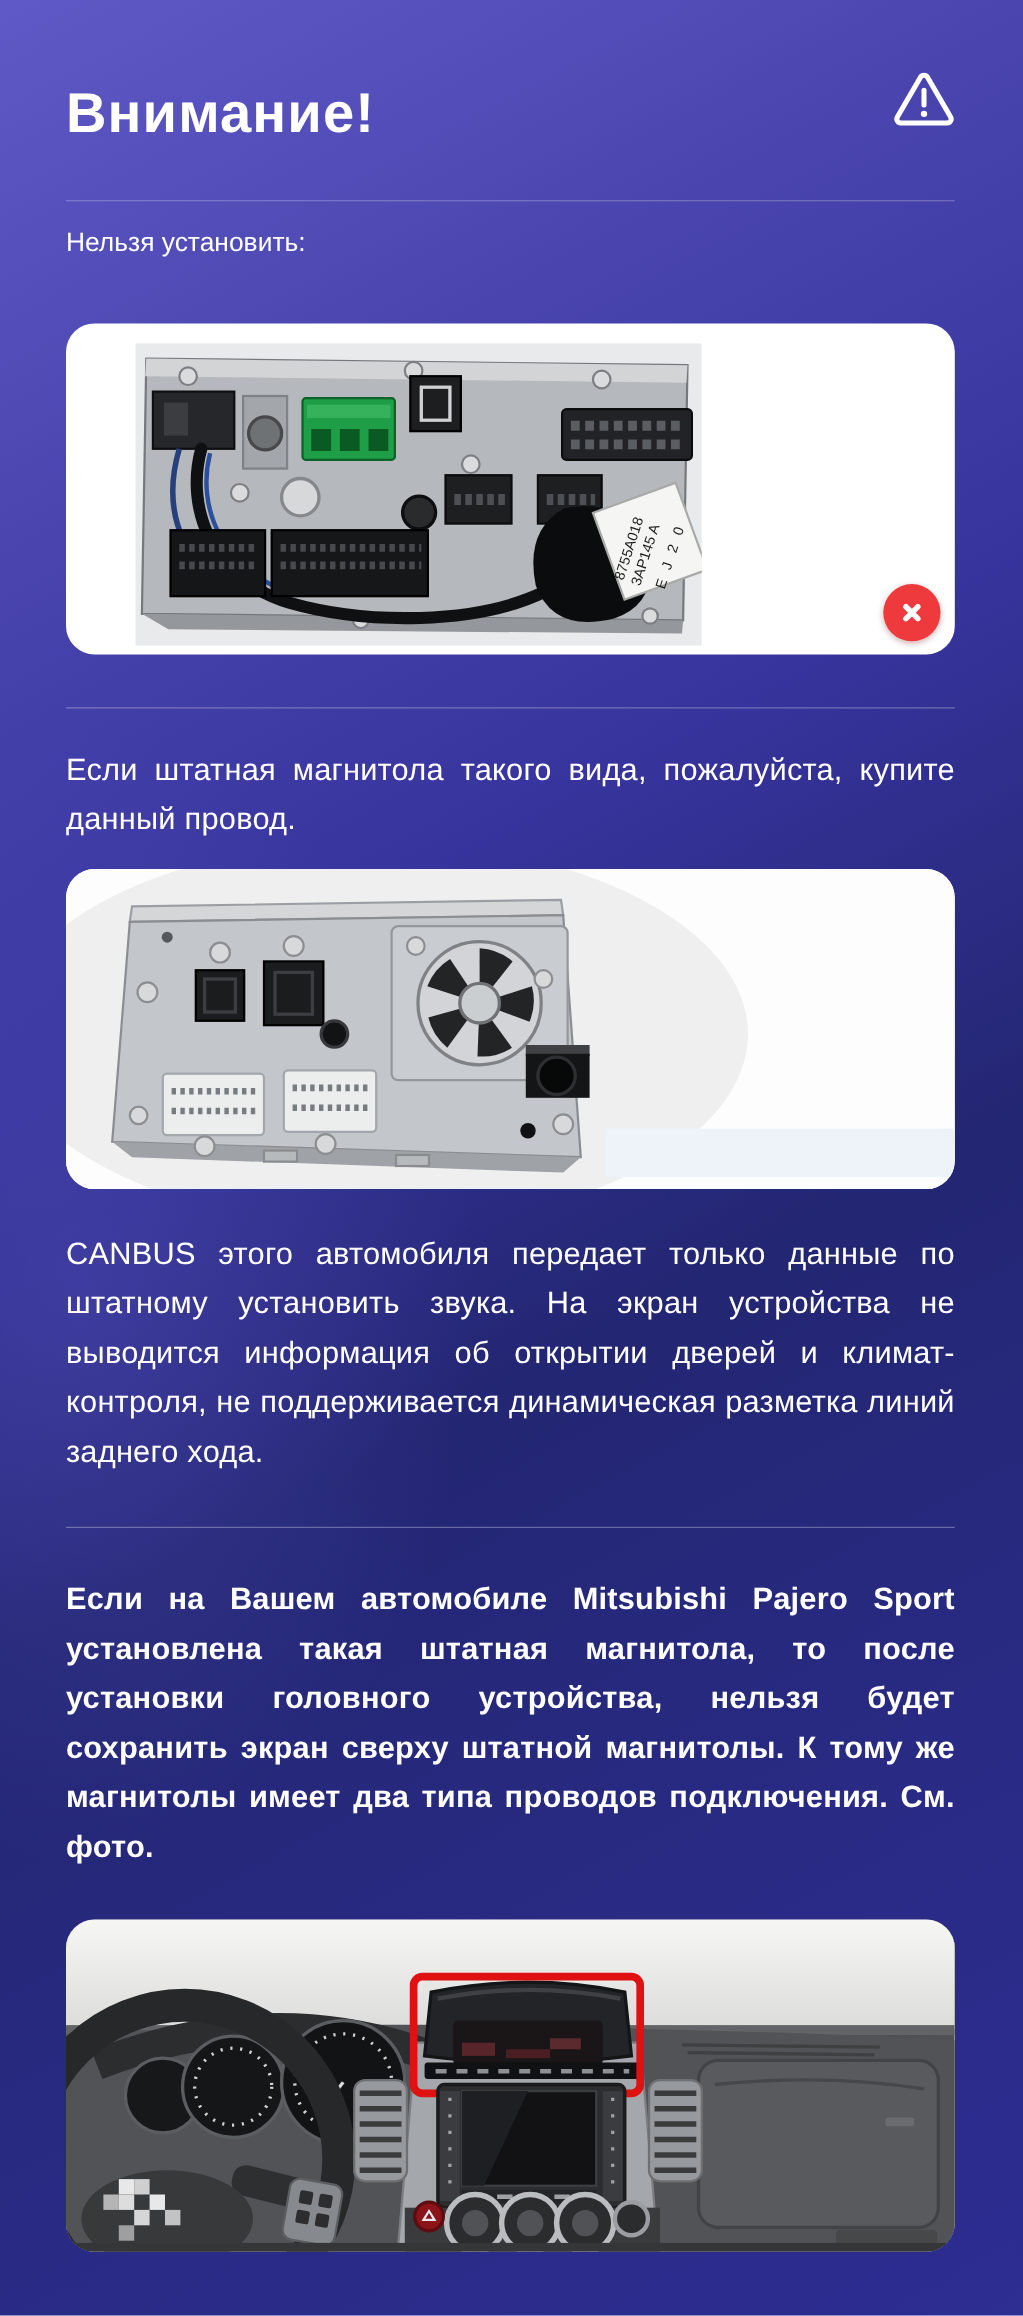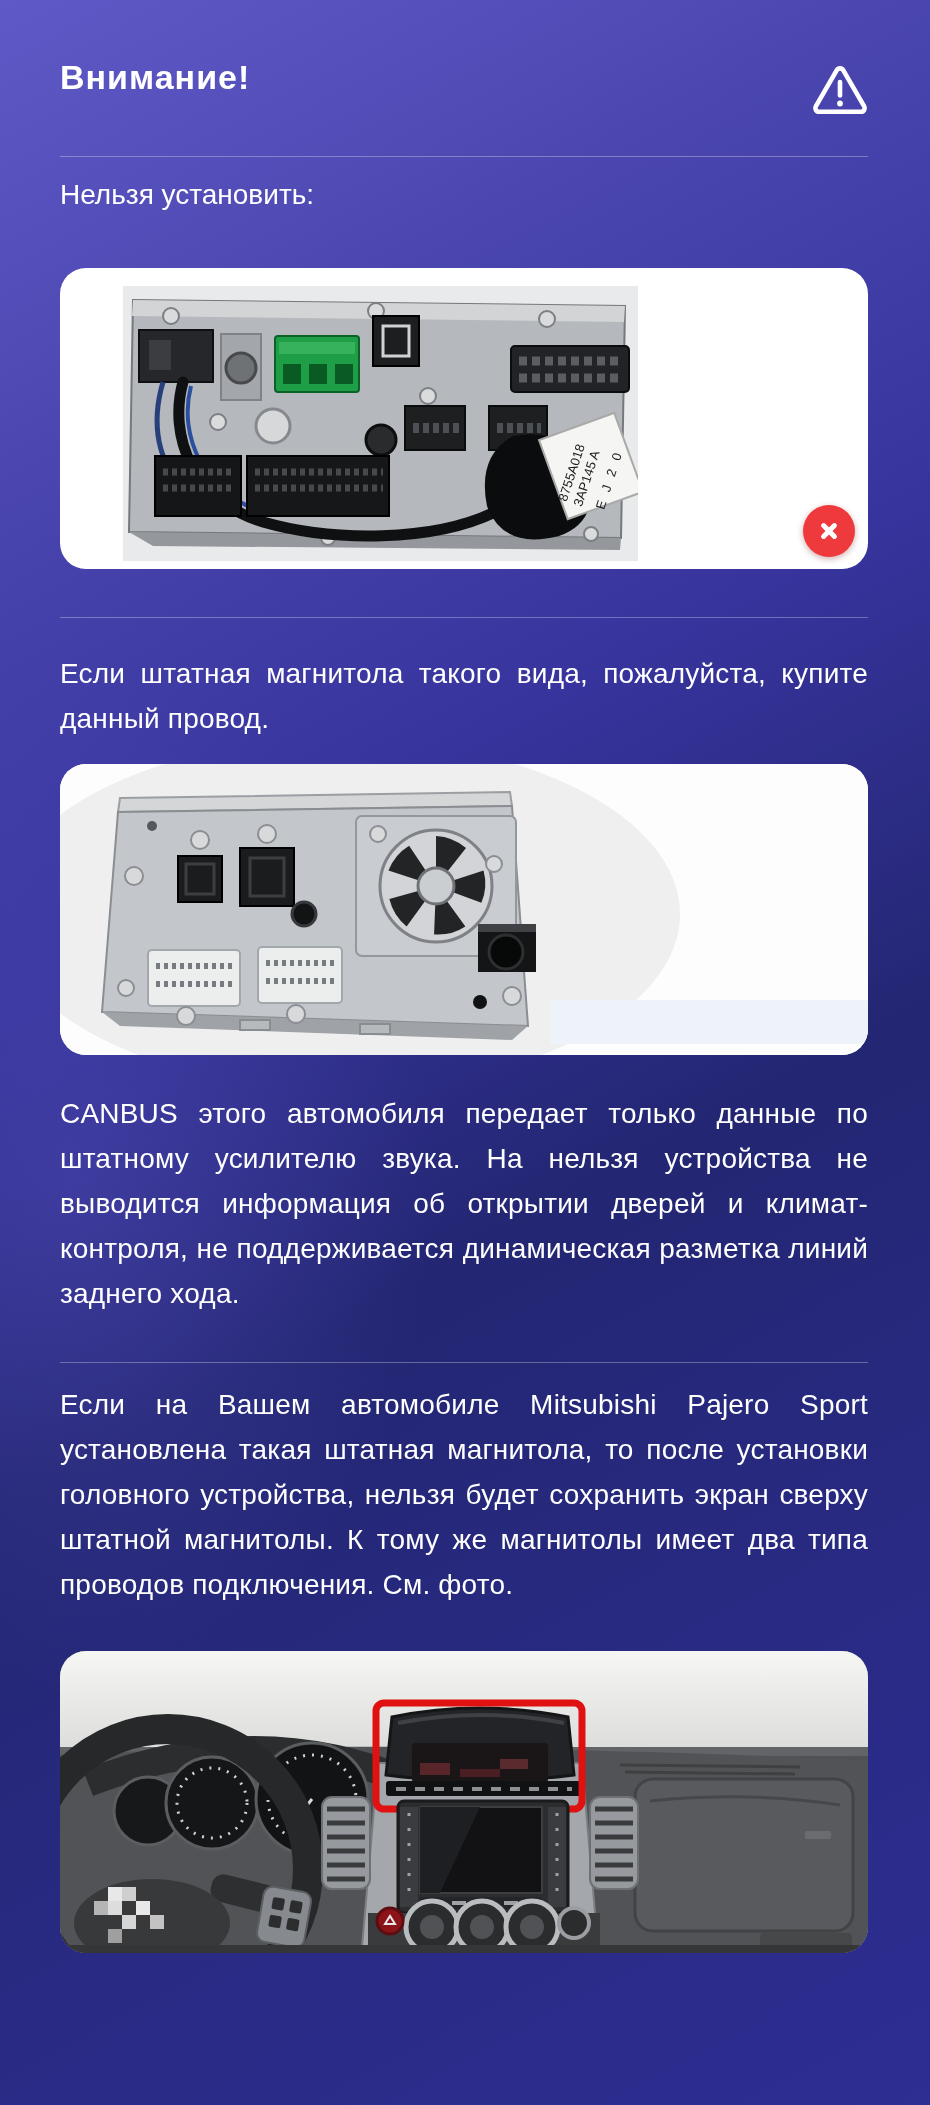--- a/index.html
+++ b/index.html
@@ -7,37 +7,37 @@
     width: 930px; height: 2105px; overflow: hidden;
     font-family: "Liberation Sans", sans-serif;
     color: #ffffff;
     background:
       radial-gradient(55% 35% at 8% 56%, rgba(86,81,190,0.40), rgba(86,81,190,0) 70%),
       linear-gradient(152deg, #5f59c7 0%, #4c47b0 18%, #37349d 38%, #232672 58%, #282a82 76%, #2d2d92 100%);
   }
   .content { position: relative; padding: 0 62px 74px 60px; }
 
   .page-title {
-    margin: 0; padding-top: 48px;
-    font-size: 34px; line-height: 58px; font-weight: bold; letter-spacing: 1px;
+    margin: 0; padding-top: 74px;
+    font-size: 51px; line-height: 58px; font-weight: bold; letter-spacing: 1px;
   }
   .warn-icon { position: absolute; top: 64px; right: 62px; width: 56px; height: 52px; }
 
   .divider { border: none; border-top: 1px solid rgba(255,255,255,0.3); margin: 0; }
   .hr1 { margin-top: 50px; }
   .hr2 { margin-top: 48px; }
   .hr3 { margin-top: 46px; }
 
-  .section-label { margin-top: 21px; font-size: 28px; line-height: 34px; }
+  .section-label { margin-top: 21px; font-size: 24px; line-height: 34px; }
 
   .para { font-size: 28px; line-height: 45px; text-align: justify; letter-spacing: 0.2px; }
   .para p { margin: 0; }
   .p1 { margin-top: 33px; }
   .p2 { margin-top: 36px; }
-  .p3 { margin-top: 19px; }
+  .p3 { margin-top: 42px; font-weight: bold; }
 
   .card { position: relative; background: #ffffff; border-radius: 26px; }
   .card1 { margin-top: 56px; height: 301px; }
   .card2 { margin-top: 23px; height: 291px; overflow: hidden; }
   .card3 { margin-top: 44px; height: 302px; overflow: hidden; }
   .card svg.fill { display: block; width: 100%; height: 100%; }
 
   .photo1 { position: absolute; left: 63px; top: 18px; width: 515px; height: 275px; }
 
   .badge {
@@ -194,21 +194,21 @@
       </g>
       <circle cx="420" cy="238" r="7" fill="#101112"></circle>
       <circle cx="92" cy="62" r="5" fill="#55585c"></circle>
 
       <rect x="180" y="256" width="30" height="10" fill="#b7babd" stroke="#8a8d90" stroke-width="2"></rect>
       <rect x="300" y="260" width="30" height="10" fill="#b7babd" stroke="#8a8d90" stroke-width="2"></rect>
     </svg>
   </div>
 
   <div class="para p2">
-    <p>CANBUS этого автомобиля передает только данные по штатному усилителю звука. На нельзя устройства не выводится информация об открытии дверей и климат-контроля, не поддерживается динамическая разметка линий заднего хода.</p>
+    <p>CANBUS этого автомобиля передает только данные по штатному установить звука. На экран устройства не выводится информация об открытии дверей и климат-контроля, не поддерживается динамическая разметка линий заднего хода.</p>
   </div>
 
   <hr class="divider hr3">
 
   <div class="para p3">
     <p>Если на Вашем автомобиле Mitsubishi Pajero Sport установлена такая штатная магнитола, то после установки головного устройства, нельзя будет сохранить экран сверху штатной магнитолы. К тому же магнитолы имеет два типа проводов подключения. См. фото.</p>
   </div>
 
   <div class="card card3">
     <svg class="fill" viewBox="0 0 808 302" preserveAspectRatio="none" aria-hidden="true">

